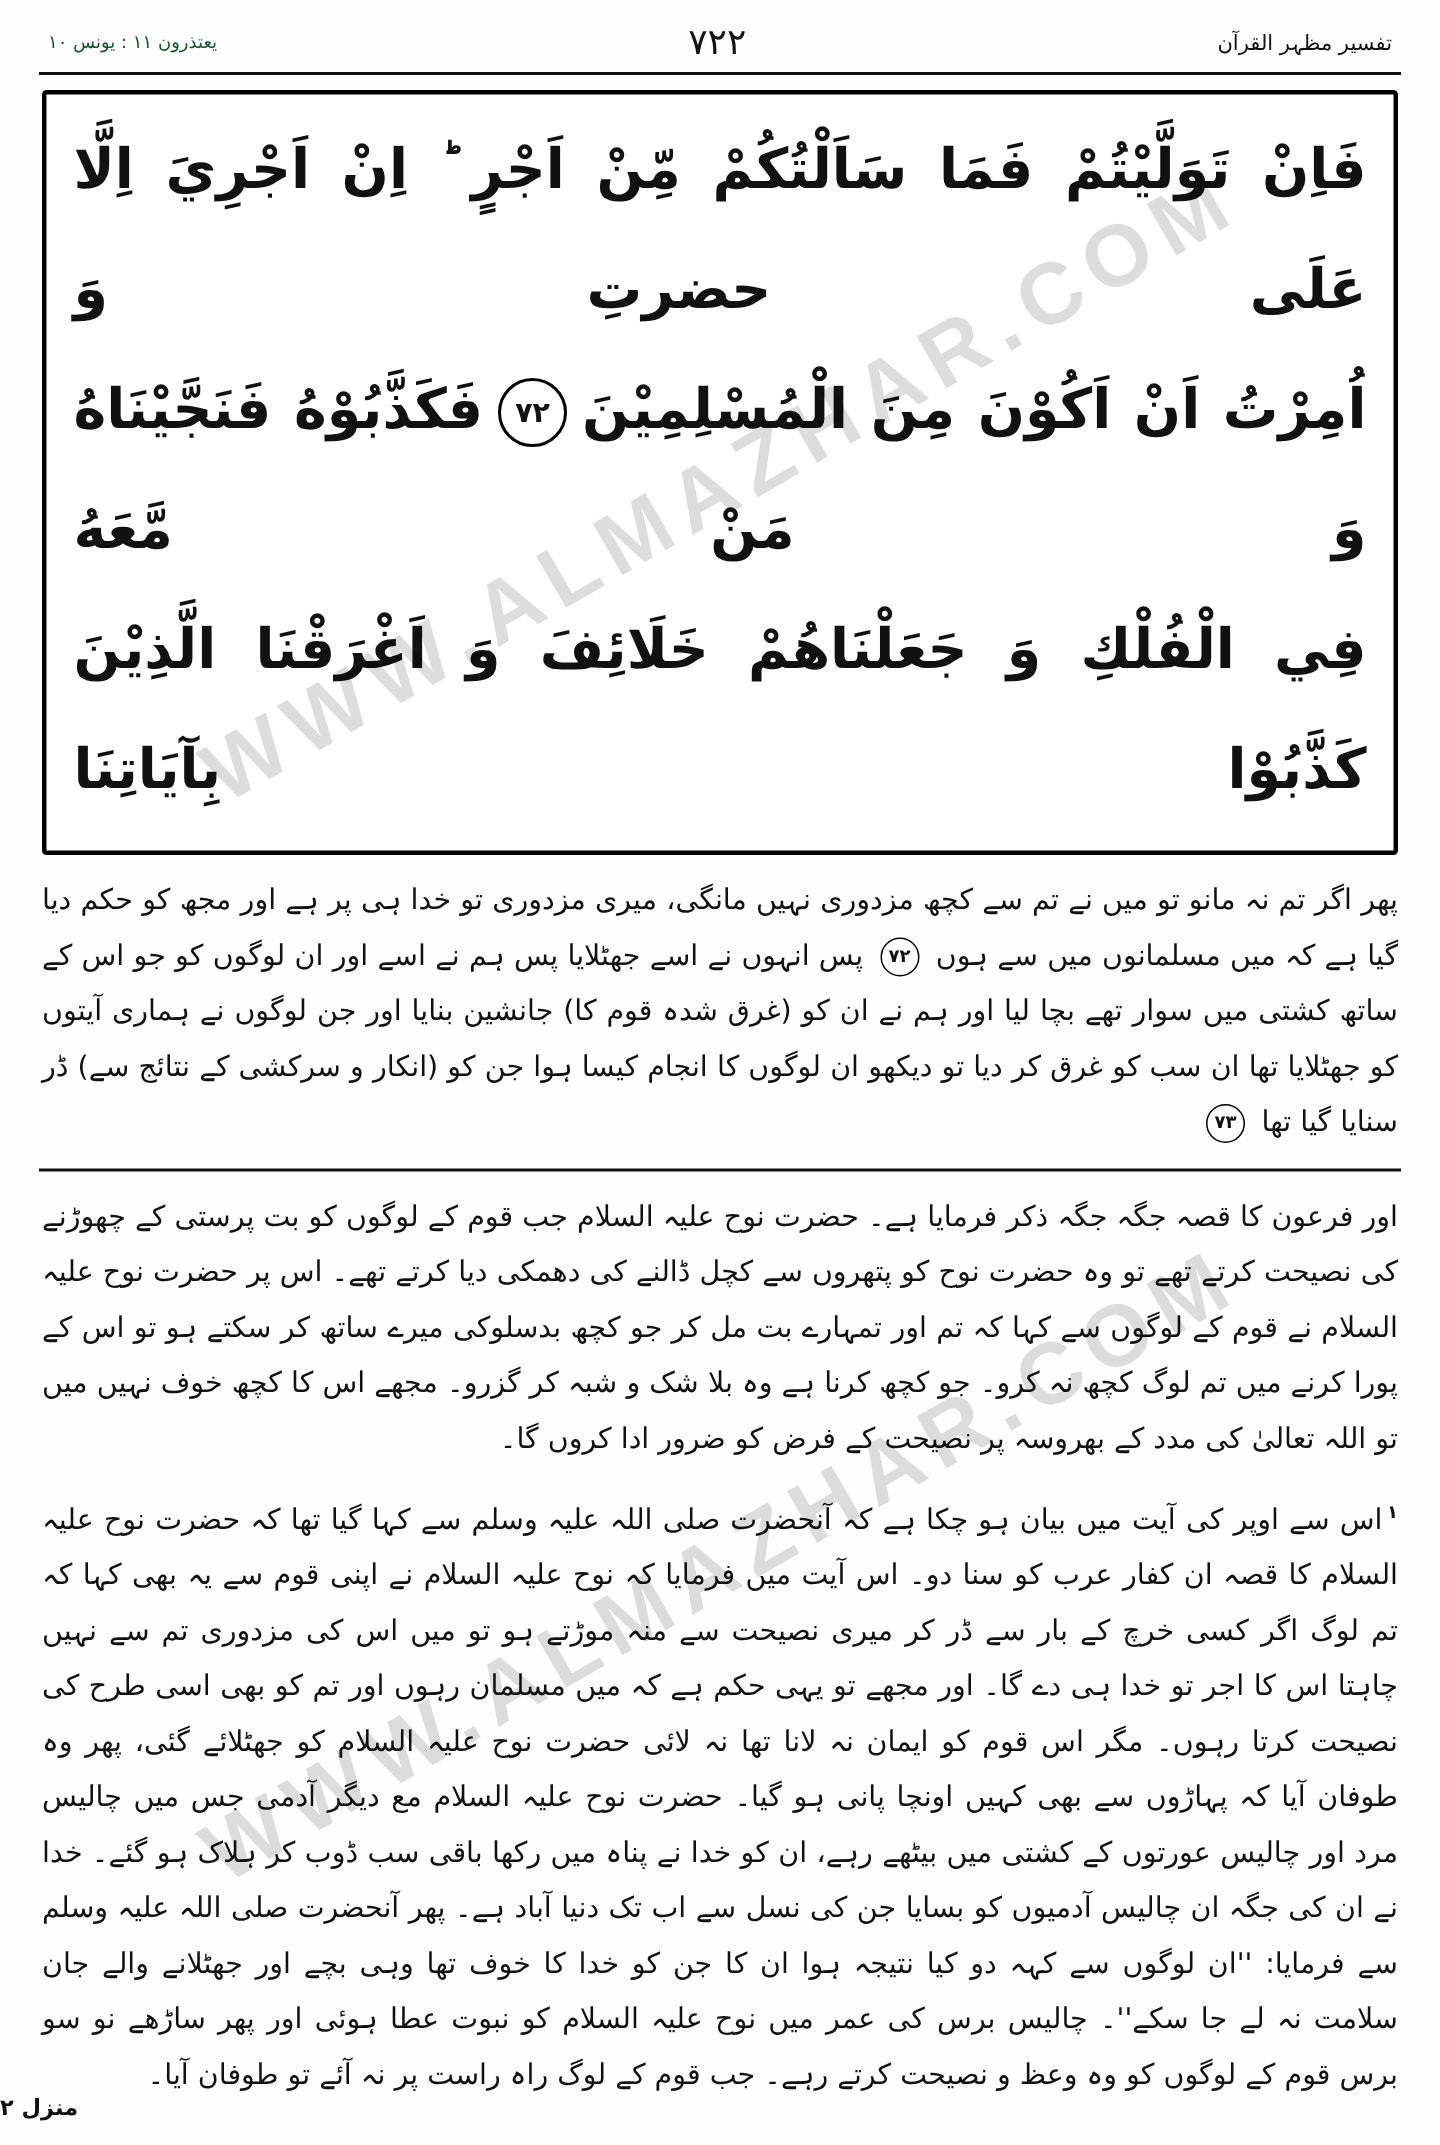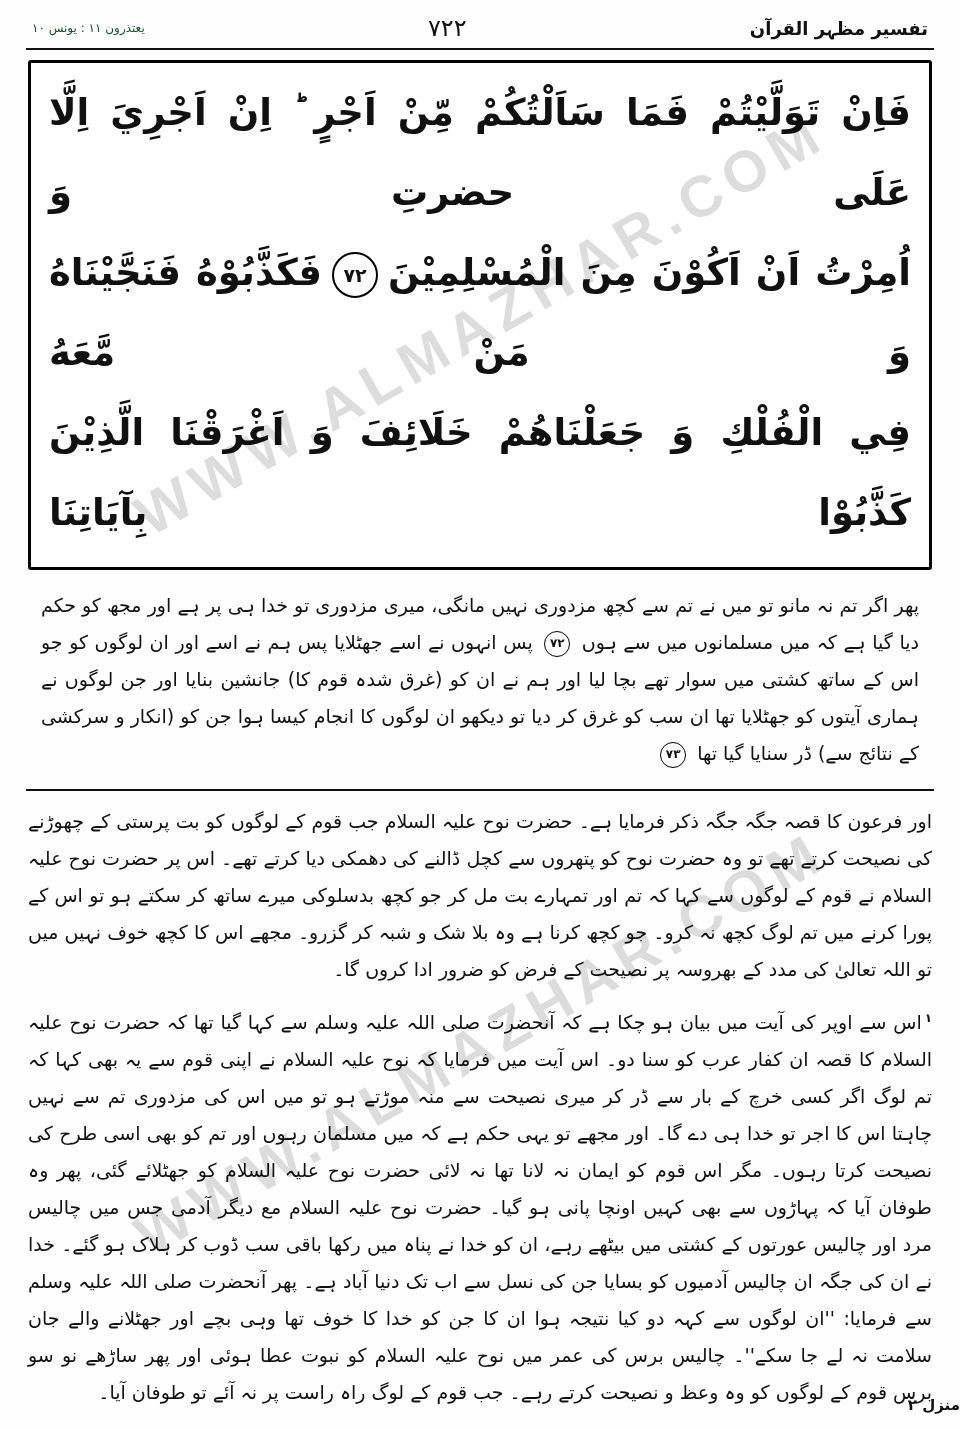--- a/index.html
+++ b/index.html
@@ -22,22 +22,22 @@
   }
 
   
   .header {
     display: flex;
     justify-content: space-between;
     align-items: center;
     padding: 8px 6px 4px 6px;
   }
   .header-title {
-    font-size: 18px;
-    font-weight: bold;
+    font-size: 14px;
+    font-weight: normal;
   }
   .header-page-number {
     font-size: 24px;
     font-weight: normal;
     letter-spacing: 2px;
   }
   .header-surah {
     font-size: 12px;
     color: #14532d;
   }
@@ -79,21 +79,21 @@
     vertical-align: middle;
     margin: 0 10px;
     text-align-last: center;
   }
 
   
   .urdu {
     font-size: 19px;
     line-height: 37px;
     text-align: justify;
-    margin: 13px;
+    margin: 0;
     padding: 4px 2px;
   }
   .vnum-small {
     display: inline-block;
     width: 24px;
     height: 24px;
     line-height: 22px;
     border: 1px solid #000;
     border-radius: 50%;
     font-size: 12px;
@@ -116,21 +116,21 @@
   .commentary p {
     margin: 0 0 4px 0;
   }
 
   
   .footer {
     position: absolute;
     bottom: 16px;
     left: 0;
     right: 0;
-    text-align: right;
+    text-align: left;
     font-size: 15px;
     font-weight: bold;
   }
 
   
   .watermark {
     position: absolute;
     left: 50%;
     transform: translateX(-50%) rotate(-30deg);
     font-family: "Liberation Sans", sans-serif;

